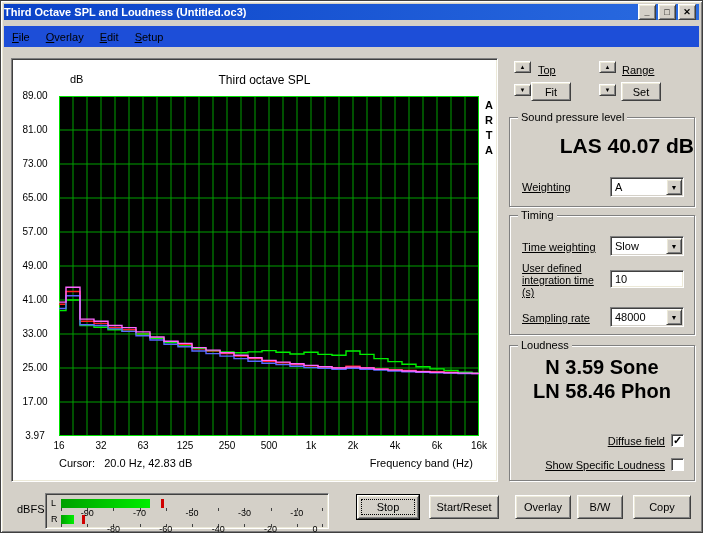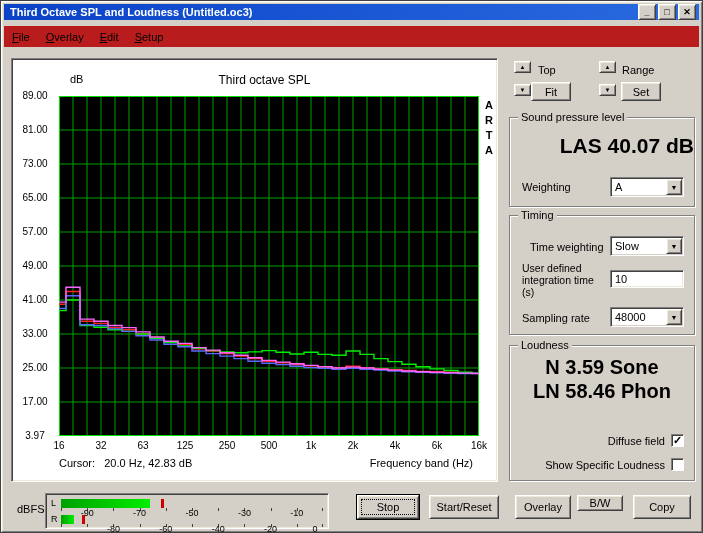--- a/index.html
+++ b/index.html
@@ -2,42 +2,42 @@
 <html><head>
 <meta charset="utf-8">
 <style>
   *{margin:0;padding:0;box-sizing:border-box;}
   html,body{width:703px;height:533px;}
   body{font-family:"Liberation Sans",sans-serif;font-size:11px;color:#000;background:#d4d0c8;position:relative;overflow:hidden;}
   .window{position:absolute;inset:0;background:#d4d0c8;border:1px solid #404040;box-shadow:inset 1px 1px 0 #ffffff,inset -1px -1px 0 #808080,inset 2px 2px 0 #ece9d8;}
   .raised{background:#d4d0c8;border:1px solid;border-color:#ffffff #404040 #404040 #ffffff;box-shadow:inset 1px 1px 0 #ece9d8,inset -1px -1px 0 #808080;}
   .sunken{border:1px solid;border-color:#808080 #ffffff #ffffff #808080;box-shadow:inset 1px 1px 0 #404040,inset -1px -1px 0 #ece9d8;}
 
-  .titlebar{position:absolute;left:3px;top:3px;right:3px;height:16px;background:linear-gradient(90deg,#0a42c8,#2a6be0);display:flex;align-items:center;padding-left:6px;color:#fff;font-weight:bold;}
+  .titlebar{position:absolute;left:3px;top:3px;right:3px;height:16px;background:linear-gradient(90deg,#0a42c8,#2a6be0);display:flex;align-items:center;color:#fff;font-weight:bold;}
   .tb-title{flex:1;white-space:nowrap;overflow:hidden;}
   .tb-btns{display:flex;gap:2px;padding-right:3px;}
   .tb-btn{width:18px;height:16px;display:flex;align-items:center;justify-content:center;font-size:9px;font-weight:bold;color:#000;}
 
-  .menubar{position:absolute;left:3px;top:25px;right:3px;height:21px;display:flex;align-items:center;background:#b91c1c;}
+  .menubar{position:absolute;left:3px;top:25px;right:3px;height:21px;display:flex;align-items:center;background:#1d4ed8;}
   .menu-item{padding:3px 8px;}
   u{text-decoration:underline;}
 
   
   .chart-panel{position:absolute;left:10px;top:57px;width:487px;height:424px;background:#ffffff;}
   .chart-title{position:absolute;top:14px;left:40px;right:20px;text-align:center;font-size:12px;}
   .db-label{position:absolute;top:14px;left:58px;font-size:11px;}
   .plot-area{position:absolute;left:47px;top:37px;width:420px;height:340px;background:#000;}
   .arta{position:absolute;left:471px;top:40px;font-size:11px;font-weight:bold;writing-mode:vertical-lr;text-orientation:upright;letter-spacing:3px;}
   .ylab{position:absolute;left:4px;width:38px;text-align:center;font-size:10px;}
   .xlab{position:absolute;top:381px;transform:translateX(-50%);font-size:10px;}
   .cursor-text{position:absolute;left:47px;top:398px;font-size:11px;white-space:pre;}
   .xaxis-title{position:absolute;top:398px;right:24px;font-size:11px;}
 
   
-  .ctl-label{position:absolute;font-size:11px;}
+  .ctl-label{position:absolute;font-size:11px;text-decoration:underline;}
   .spin{position:absolute;width:17px;height:12px;display:flex;align-items:center;justify-content:center;font-size:6px;color:#000;}
   #spin-top-up{left:513px;top:60px;}
   #spin-top-down{left:513px;top:83px;}
   #lbl-top{left:537px;top:63px;}
   #btn-fit{left:530px;top:81px;width:40px;height:19px;}
   #spin-range-up{left:598px;top:60px;}
   #spin-range-down{left:598px;top:83px;}
   #lbl-range{left:621px;top:63px;}
   #btn-set{left:620px;top:81px;width:40px;height:19px;}
 
@@ -46,21 +46,21 @@
 
   .groupbox{position:absolute;border:1px solid #808080;box-shadow:inset 1px 1px 0 #ffffff,1px 1px 0 #ffffff;}
   .gb-label{position:absolute;top:-7px;left:8px;background:#d4d0c8;padding:0 3px;font-size:11px;}
 
   #gb-spl{left:508px;top:116px;width:186px;height:90px;}
   #spl-value{position:absolute;top:16px;left:0;right:0;text-align:right;font-size:21px;font-weight:bold;}
   #weighting-label{left:12px;top:63px;}
   #weighting-combo{left:100px;top:59px;width:74px;}
 
   #gb-timing{left:508px;top:214px;width:186px;height:120px;}
-  #tw-label{left:20px;top:25px;}
+  #tw-label{left:12px;top:25px;}
   #tw-combo{left:100px;top:20px;width:74px;}
   #int-label{left:12px;top:46px;width:86px;font-size:10.5px;line-height:12px;}
   #int-edit{position:absolute;left:100px;top:54px;width:74px;height:18px;background:#fff;display:flex;align-items:center;padding-left:4px;}
   #sr-label{left:12px;top:96px;}
   #sr-combo{left:100px;top:91px;width:74px;}
 
   #gb-loudness{left:508px;top:344px;width:186px;height:136px;}
   #n-value{position:absolute;top:10px;left:0;right:0;text-align:center;font-size:20px;font-weight:bold;}
   #ln-value{position:absolute;top:34px;left:0;right:0;text-align:center;font-size:20px;font-weight:bold;}
   .cb-row{position:absolute;right:10px;display:flex;align-items:center;gap:6px;}
@@ -81,21 +81,21 @@
   .meter-ch{position:absolute;left:2px;top:2px;font-size:9px;}
   .meter-track{position:absolute;left:12px;right:2px;top:0;bottom:0;}
   .meter-fill{position:absolute;left:0;top:3px;height:9px;background:linear-gradient(90deg,#00a000,#00ee00);}
   .meter-peak{position:absolute;top:3px;height:9px;width:3px;background:#d00000;}
   .meter-num{position:absolute;top:12px;font-size:9px;transform:translateX(-50%);}
   .meter-tick{position:absolute;bottom:0;width:1px;height:3px;background:#404040;}
 
   #btn-stop{left:356px;top:494px;width:62px;height:24px;}
   #btn-start{left:428px;top:494px;width:70px;height:24px;}
   #btn-overlay{left:514px;top:494px;width:56px;height:24px;}
-  #btn-bw{left:576px;top:494px;width:46px;height:16px;}
+  #btn-bw{left:576px;top:494px;width:46px;height:24px;}
   #btn-copy{left:632px;top:494px;width:58px;height:24px;}
 </style>
 </head>
 <body>
 
 <div class="window">
 
   <div class="titlebar">
     <span class="tb-title">Third Octave SPL and Loudness (Untitled.oc3)</span>
     <span class="tb-btns">

